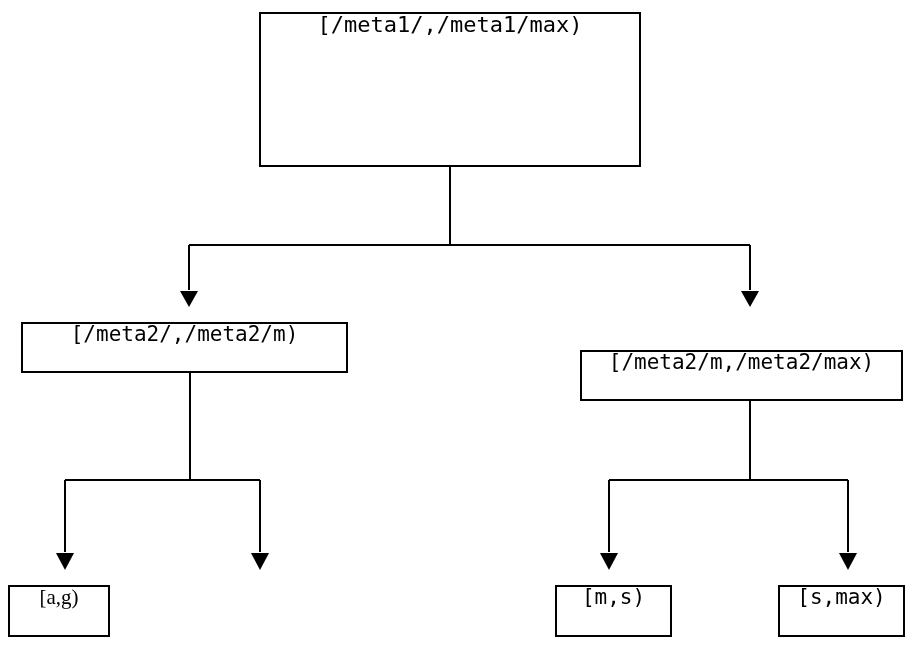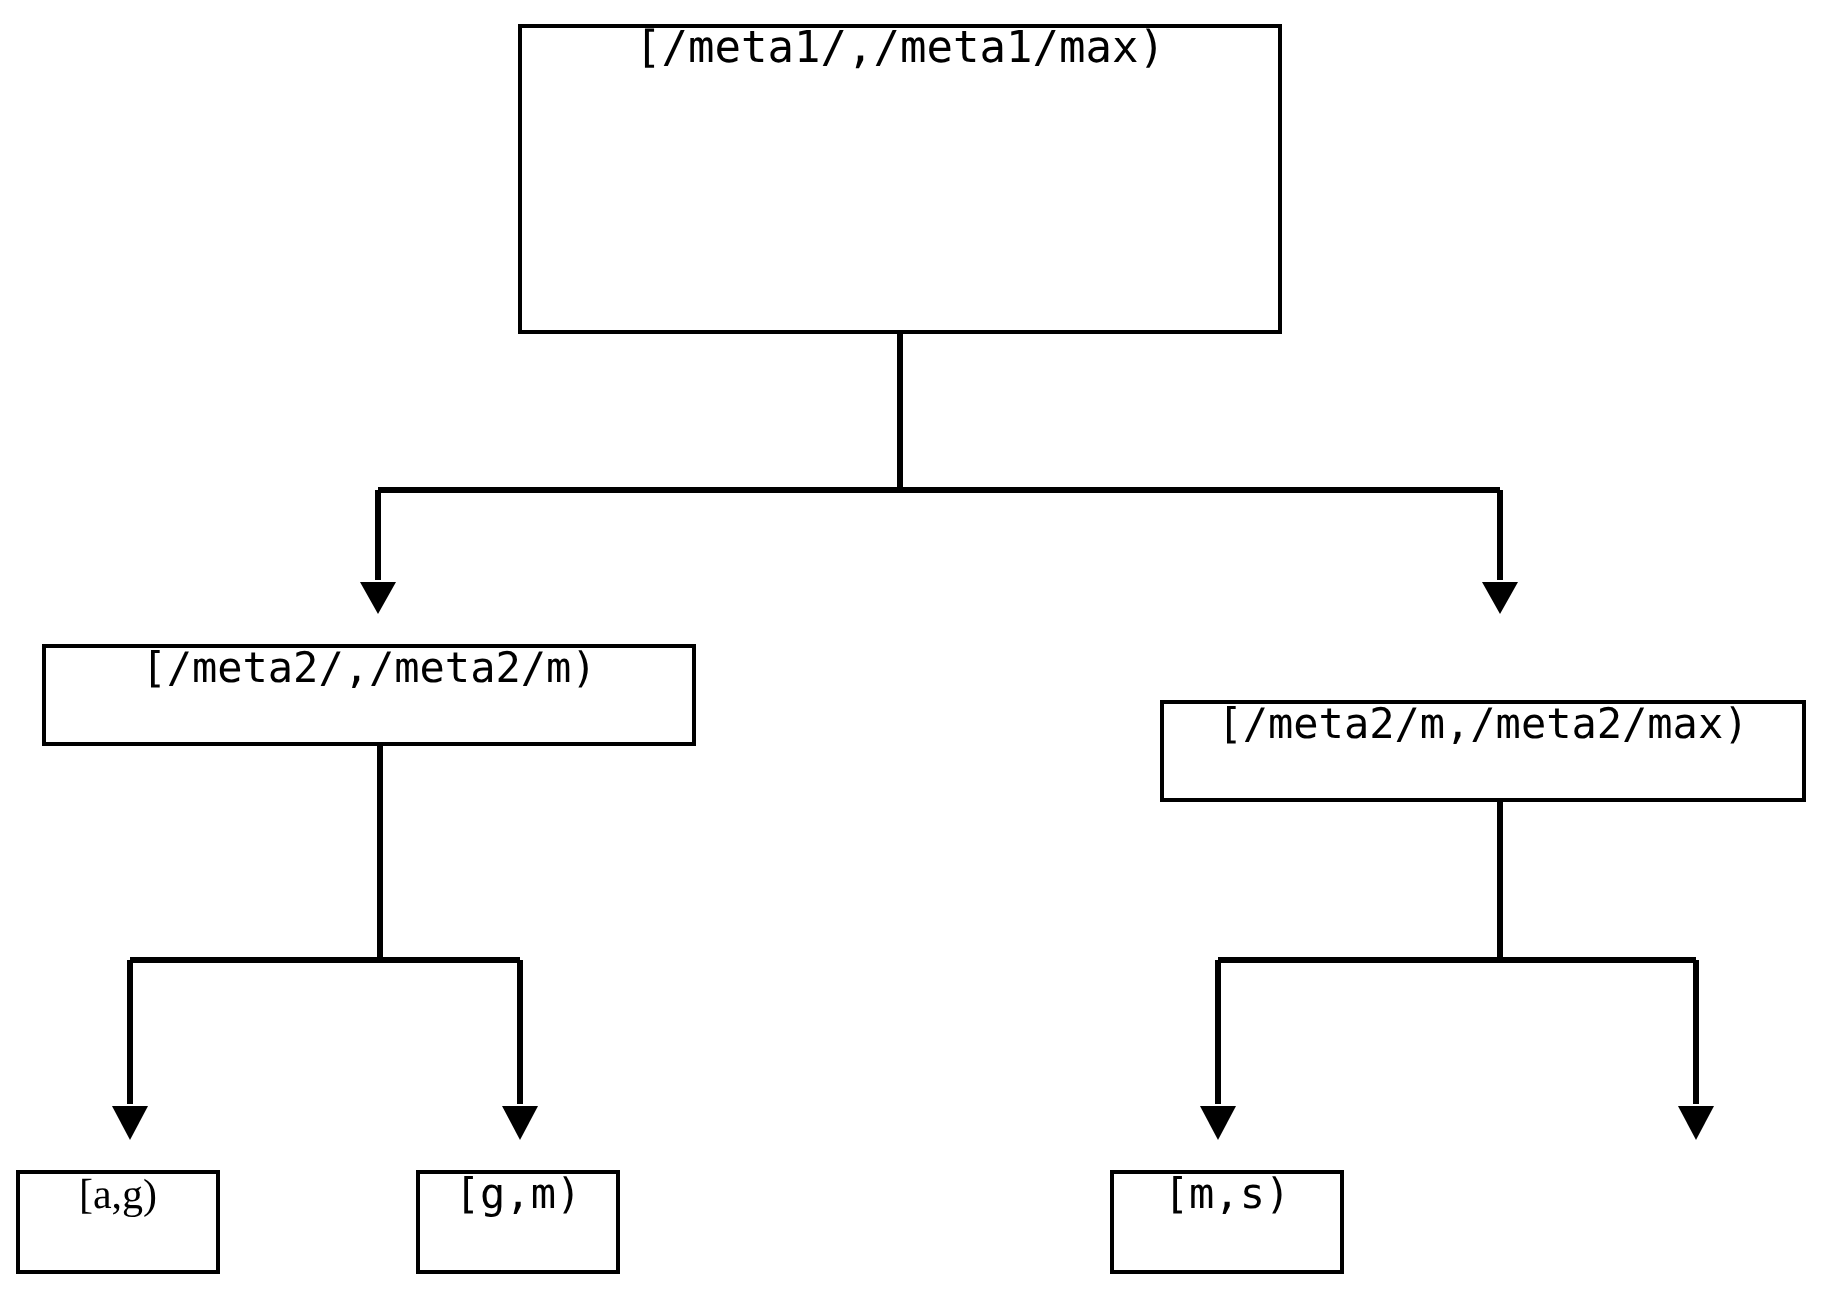--- a/index.html
+++ b/index.html
@@ -117,22 +117,22 @@
   </div>
 
   <div class="node" id="node-r1">
     <span class="node-label">[/meta2/m,/meta2/max)</span>
   </div>
 
   <div class="node leaf" id="node-ll">
     <span class="node-label">[a,g)</span>
   </div>
 
-  <div class="node leaf" id="node-lr">
-    <span class="node-label">[g,m)</span>
-  </div>
 
   <div class="node leaf" id="node-rl">
     <span class="node-label">[m,s)</span>
   </div>
 
+  <div class="node leaf" id="node-rr">
+    <span class="node-label">[s,max)</span>
+  </div>
 
 </div>
 
 </body></html>

